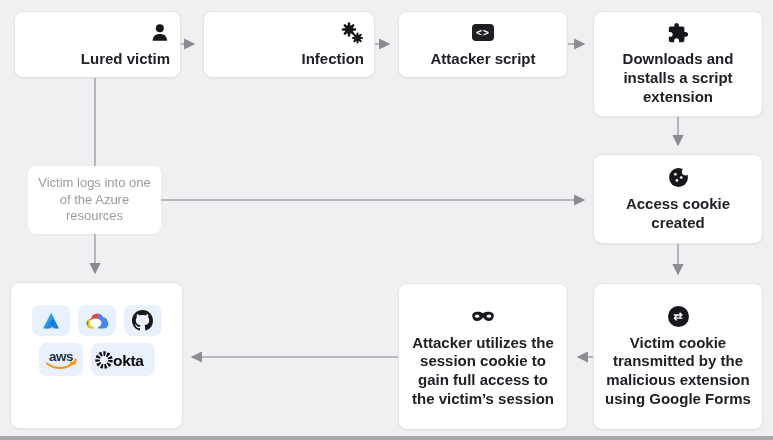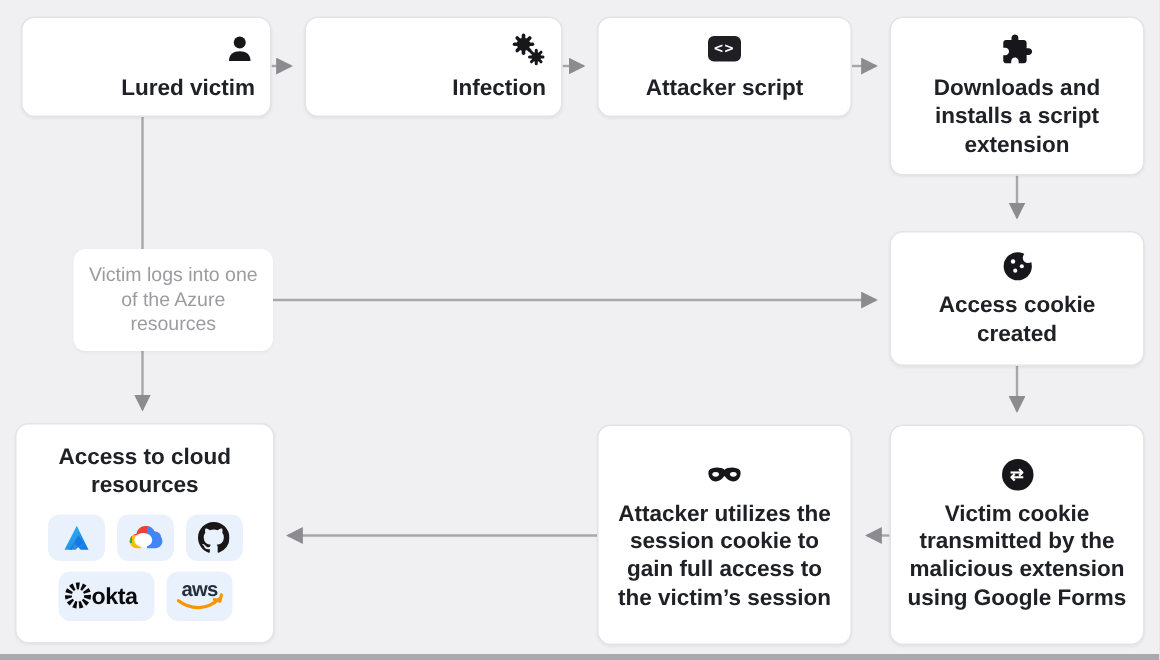--- a/index.html
+++ b/index.html
@@ -152,21 +152,20 @@
       <svg width="26" height="16" viewBox="0 0 26 14">
         <path fill="#17171b" d="M13 3.2C11.2 1.2 4.6 1 2.8 3.4 1.4 5.2 2.6 11 7 11c3.2 0 4.6-2.2 6-3.6C14.4 8.8 15.8 11 19 11c4.4 0 5.6-5.8 4.2-7.6C21.4 1 14.8 1.2 13 3.2z"></path>
         <ellipse cx="7.1" cy="6.2" rx="2.2" ry="1.6" fill="#ffffff"></ellipse>
         <ellipse cx="18.9" cy="6.2" rx="2.2" ry="1.6" fill="#ffffff"></ellipse>
       </svg>
     </span>
     <div class="title">Attacker utilizes the session cookie to gain full access to the victim’s session</div>
   </div>
 
   <div class="node" style="left:10px;top:282px;width:173px;height:147px;justify-content:flex-start;padding-top:13px;">
-    <div class="title" style="margin-top:0;">Access to cloud resources</div>
     <div class="tile-grid">
       <div class="tile-row">
         <span class="tile sm">
           <svg width="24" height="19" viewBox="0 0 24 20">
             <defs>
                 <linearGradient id="azg" x1="0" y1="0" x2="1" y2="1">
               <stop offset="0" stop-color="#35c1f1"></stop>
                   <stop offset="1" stop-color="#1374e0"></stop>
             </linearGradient>
               </defs>
@@ -190,36 +189,36 @@
             </g>
           </svg>
         </span>
         <span class="tile sm">
           <svg width="21" height="21" viewBox="0 0 16 16">
               <path fill="#191717" d="M8 0C3.58 0 0 3.58 0 8c0 3.54 2.29 6.53 5.47 7.59.4.07.55-.17.55-.38 0-.19-.01-.82-.01-1.49-2.01.37-2.53-.49-2.69-.94-.09-.23-.48-.94-.82-1.13-.28-.15-.68-.52-.01-.53.63-.01 1.08.58 1.23.82.72 1.21 1.87.87 2.33.66.07-.52.28-.87.51-1.07-1.78-.2-3.64-.89-3.64-3.95 0-.87.31-1.59.82-2.15-.08-.2-.36-1.02.08-2.12 0 0 .67-.21 2.2.82.64-.18 1.32-.27 2-.27s1.36.09 2 .27c1.53-1.04 2.2-.82 2.2-.82.44 1.1.16 1.92.08 2.12.51.56.82 1.27.82 2.15 0 3.07-1.87 3.75-3.65 3.95.29.25.54.73.54 1.48 0 1.07-.01 1.93-.01 2.2 0 .21.15.46.55.38A8.01 8.01 0 0 0 16 8c0-4.42-3.58-8-8-8z"></path>
             </svg>
         </span>
       </div>
       <div class="tile-row">
-        <span class="tile okta">
-          <svg width="58" height="24" viewBox="0 0 58 24">
-            <circle cx="10" cy="12" r="6.4" fill="none" stroke="#0b0b0e" stroke-width="4.6" stroke-dasharray="2.1 1.5"></circle>
-            <text x="19" y="17.5" font-family="Liberation Sans, sans-serif" font-size="15.5" font-weight="bold" fill="#0b0b0e" letter-spacing="-0.3">okta</text>
-          </svg>
-        </span>
         <span class="tile aws">
           <svg width="38" height="26" viewBox="0 0 38 26">
             <text x="7" y="13.5" font-family="Liberation Sans, sans-serif" font-size="13.5" font-weight="bold" fill="#232f3e" letter-spacing="-0.5">aws</text>
             <path d="M5 16.5c8.5 6.5 19.5 6 27-1.2" fill="none" stroke="#f79400" stroke-width="2.1" stroke-linecap="round"></path>
             <path d="M33.6 12.6l-1 4.2-3.7-1.2" fill="none" stroke="#f79400" stroke-width="2.1" stroke-linecap="round" stroke-linejoin="round"></path>
           </svg>
         </span>
+        <span class="tile okta">
+          <svg width="58" height="24" viewBox="0 0 58 24">
+            <circle cx="10" cy="12" r="6.4" fill="none" stroke="#0b0b0e" stroke-width="4.6" stroke-dasharray="2.1 1.5"></circle>
+            <text x="19" y="17.5" font-family="Liberation Sans, sans-serif" font-size="15.5" font-weight="bold" fill="#0b0b0e" letter-spacing="-0.3">okta</text>
+          </svg>
+        </span>
       </div>
     </div>
   </div>
 
-  <div class="edge-label" style="left:28px;top:166px;width:133px;height:68px;margin-left:21px;">
+  <div class="edge-label" style="left:28px;top:166px;width:133px;height:68px;">
     <span>Victim logs into one of the Azure resources</span>
   </div>
 
 
   <div class="bottom-bar"></div>
 </div>
 
 </body></html>

